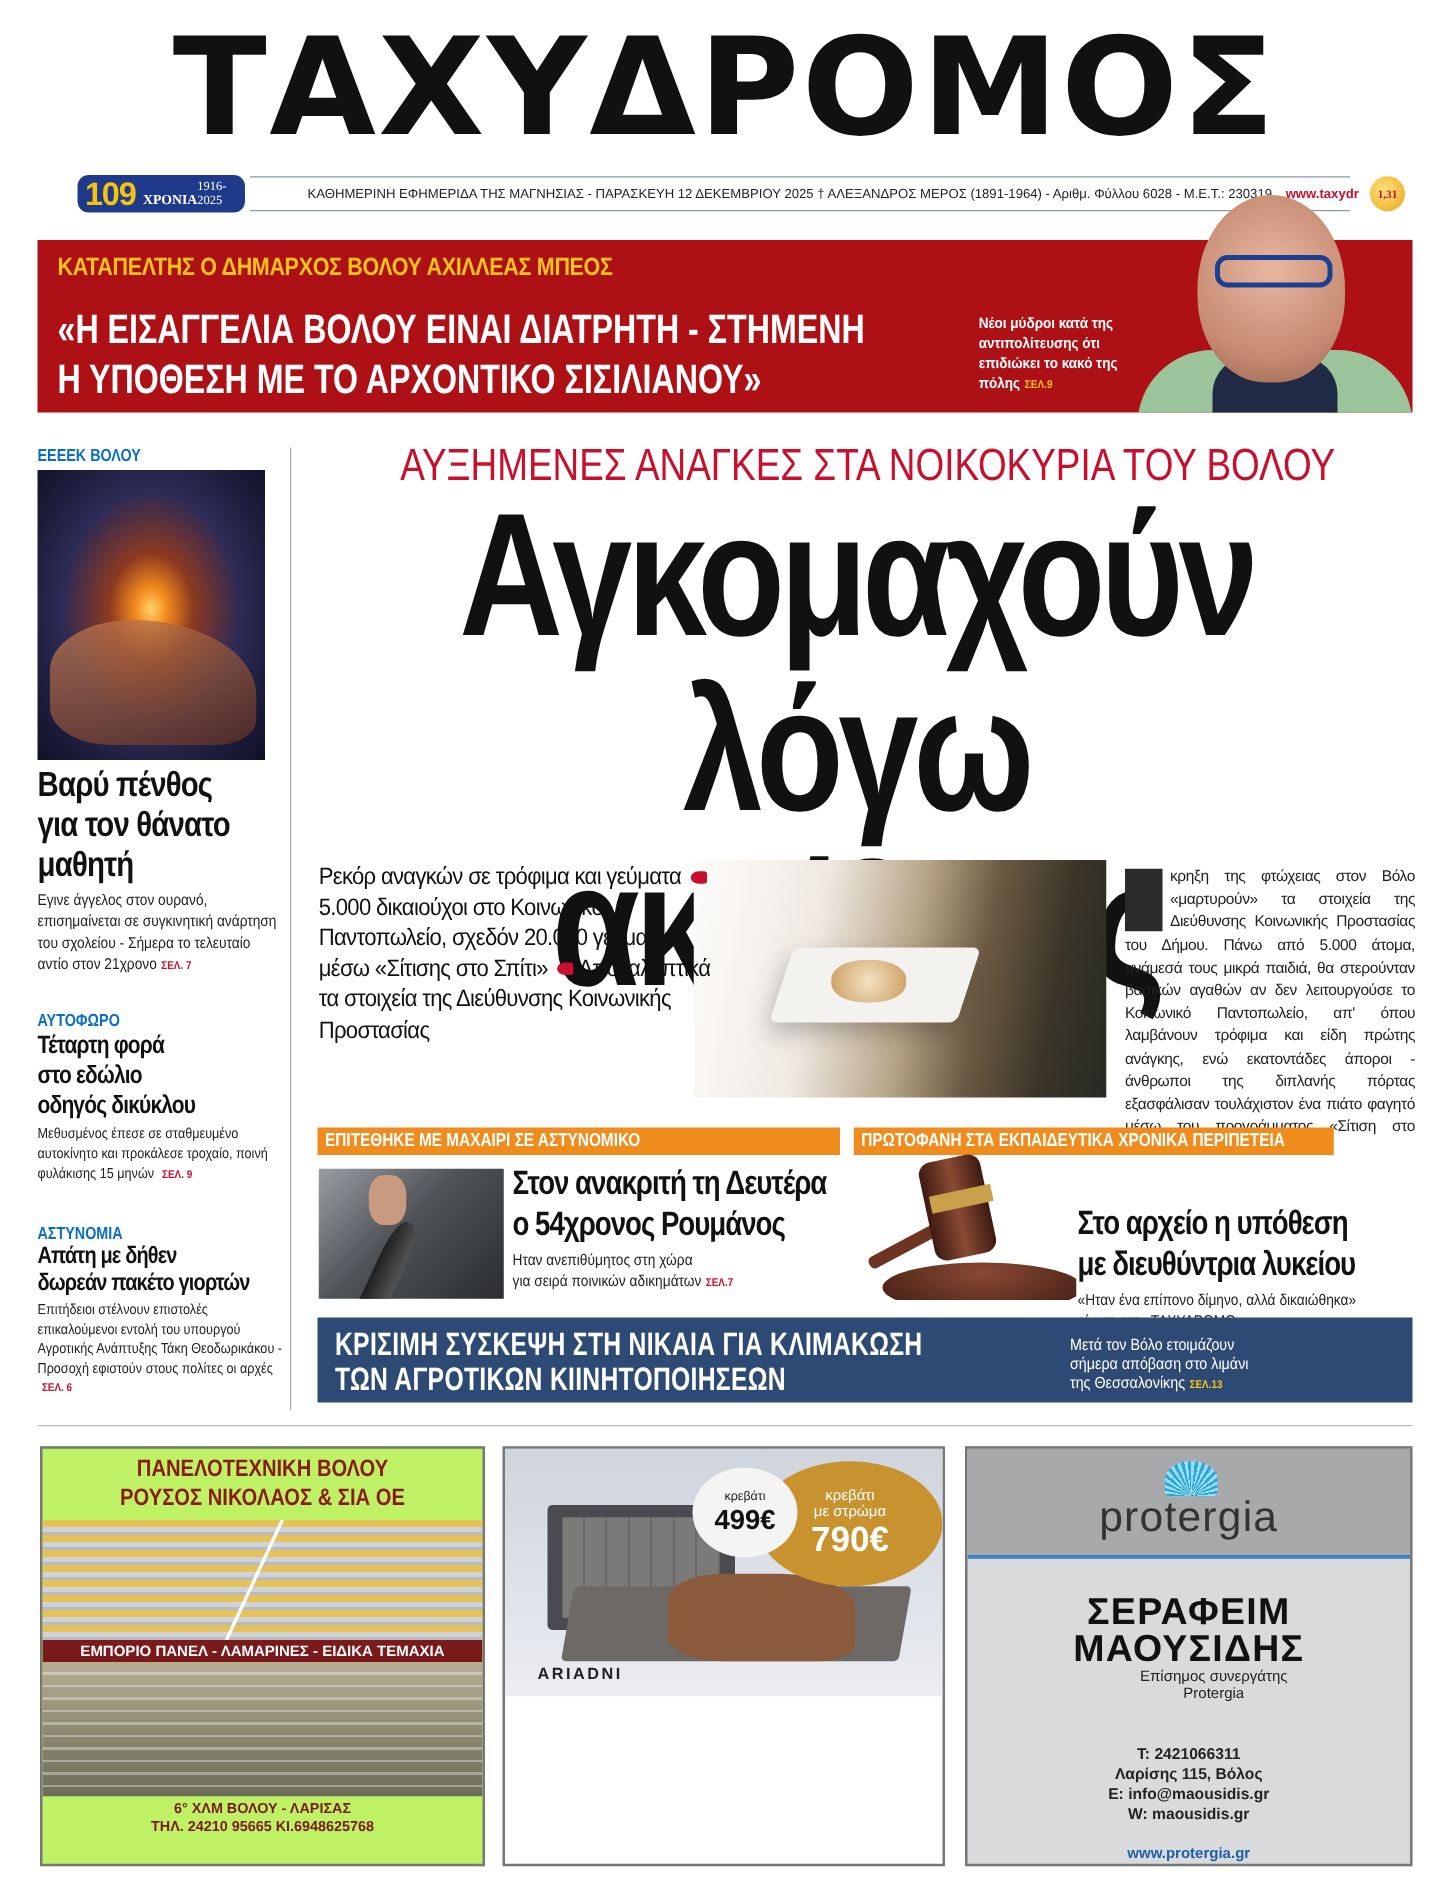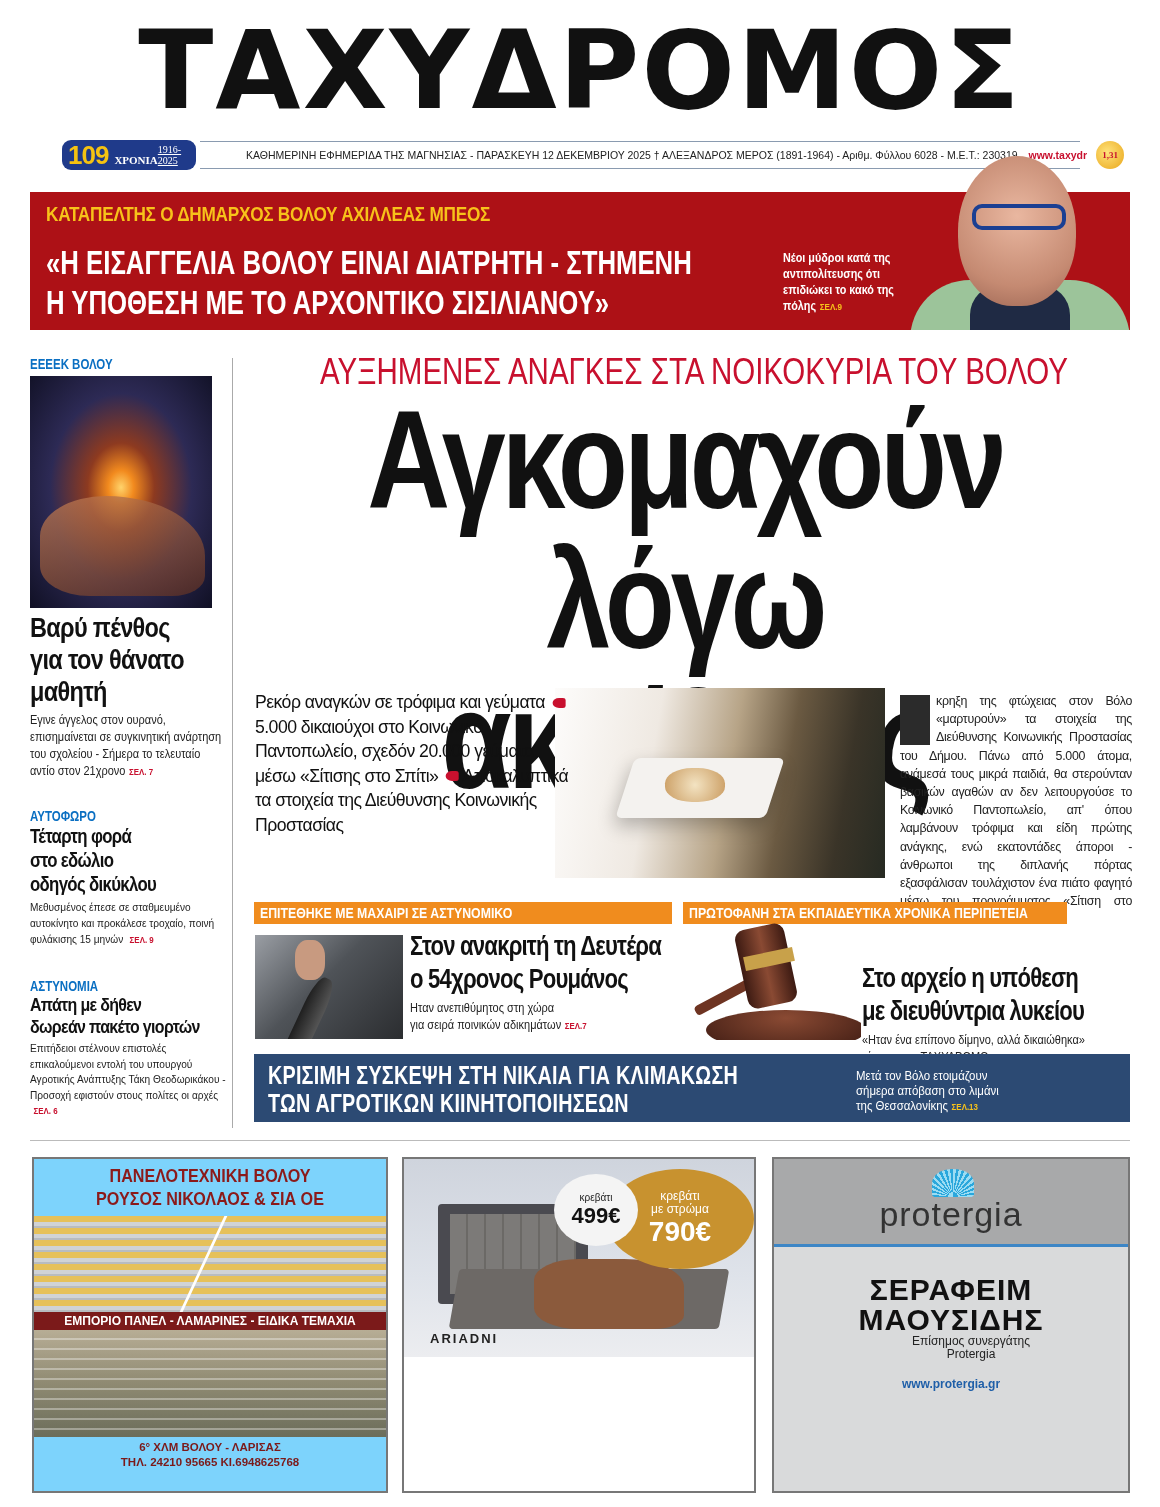--- a/index.html
+++ b/index.html
@@ -9,21 +9,21 @@
 
   
   .masthead { left: 0; top: 18px; width: 1160px; height: 105px; text-align: center;
     font-family: "DejaVu Sans", sans-serif; font-weight: 900; font-size: 108px; letter-spacing: 2px;
     line-height: 105px; color: #111; transform: scaleX(1.02); }
   .years-badge { left: 62px; top: 140px; width: 134px; height: 30px; border-radius: 9px; background: #1f3a8a;
     display: flex; align-items: center; padding: 0 6px; gap: 6px; }
   .years-num { font-family: "Liberation Sans", sans-serif; font-weight: 900; font-size: 26px; color: #f5c211; letter-spacing: -1px; }
   .years-txt { display: flex; line-height: 11px; align-items: flex-end; }
   .years-lbl { font-family: "Liberation Serif", serif; font-weight: bold; font-size: 11px; color: #fff; }
-  .years-range { font-family: "Liberation Serif", serif; font-size: 10px; color: #fff; text-decoration: underline; }
+  .years-range { font-family: "Liberation Serif", serif; font-size: 10px; color: #fff; }
   .info-line { left: 200px; top: 141px; width: 880px; height: 28px; border-top: 1px solid #8a9bb0; border-bottom: 1px solid #8a9bb0;
     font-family: "Liberation Sans", sans-serif; font-size: 10.5px; line-height: 26px; padding-left: 46px; color: #222; white-space: nowrap; }
   .info-url { color: #c8102e; font-weight: bold; margin-left: 8px; }
   .price-badge { left: 1096px; top: 141px; width: 28px; height: 28px; border-radius: 50%;
     background: radial-gradient(circle at 40% 40%, #ffe27a, #e9a61a); color: #c8102e; font-size: 9px; font-weight: bold;
     display: flex; align-items: center; justify-content: center; font-family: "Liberation Serif", serif; }
 
   
   .red-banner { left: 30px; top: 192px; width: 1100px; height: 138px; background: #ad1116; }
   .rb-kicker { left: 46px; top: 203px; font-family: "Liberation Sans", sans-serif; font-weight: bold; font-size: 20px;
@@ -85,21 +85,21 @@
 
   
   .blue-bar { left: 254px; top: 1054px; width: 876px; height: 68px; background: #2c4a73; }
   .bb-head { left: 268px; top: 1061px; font-weight: bold; font-size: 26px; line-height: 28px; color: #fff; white-space: nowrap;
     transform: scaleX(0.76); transform-origin: left; letter-spacing: 0.3px; }
   .bb-side { left: 856px; top: 1068px; font-size: 13px; line-height: 15px; color: #fff; white-space: nowrap; transform: scaleX(0.88); transform-origin: left; }
   .hr-bottom { left: 30px; top: 1140px; width: 1100px; height: 1px; background: #bbb; }
 
   
   .ad { border: 2px solid #777; overflow: hidden; }
-  .ad1 { left: 32px; top: 1157px; width: 356px; height: 336px; background: #7dd3fc; }
+  .ad1 { left: 32px; top: 1157px; width: 356px; height: 336px; background: #bef264; }
   .ad1-title { text-align: center; color: #8b1a1a; font-weight: bold; font-size: 19px; line-height: 23px; margin-top: 5px;
     transform: scaleX(0.85); white-space: nowrap; }
   .ad1-photo { height: 96px; margin-top: 6px;
     background: repeating-linear-gradient(180deg, #e6c15a 0 6px, #d0d3d6 6px 10px, #b8bcc0 10px 12px); position: relative; }
   .ad1-photo::after { content:""; position:absolute; left:168px; top:0; width:3px; height:96px; background:#fff; transform: skewX(-25deg); }
   .ad1-strip { height: 18px; background: #7b1a1a; color: #fff; text-align: center; font-size: 12px; font-weight: bold; line-height: 18px; white-space: nowrap; }
   .ad1-photo2 { height: 107px; background: linear-gradient(180deg, #b7ad95 0%, #8f8a72 50%, #6b6d5a 100%); position: relative; }
   .ad1-photo2::before { content:""; position:absolute; left:0; top:0; right:0; height:100%;
     background: repeating-linear-gradient(180deg, transparent 0 8px, rgba(255,255,255,.35) 8px 10px); }
   .ad1-foot { text-align: center; color: #7b1a1a; font-weight: bold; font-size: 11.5px; line-height: 15px; padding-top: 3px; white-space: nowrap; }
@@ -282,14 +282,20 @@
 
 <div class="abs ad ad3">
   <div class="ad3-top">
     <div class="shell"></div>
     <div class="protergia-logo">protergia</div>
   </div>
   <div class="seraf">ΣΕΡΑΦΕΙΜ</div>
   <div class="seraf" style="margin-top:0;">ΜΑΟΥΣΙΔΗΣ</div>
   <div class="seraf-sub">Επίσημος συνεργάτης</div>
   <div class="seraf-sub">Protergia</div>
+  <div class="ad3-contact">
+    <div>T: 2421066311</div>
+    <div>Λαρίσης 115, Βόλος</div>
+    <div>E: info@maousidis.gr</div>
+    <div>W: maousidis.gr</div>
+  </div>
   <div class="ad3-url">www.protergia.gr</div>
 </div>
 
 </body></html>

